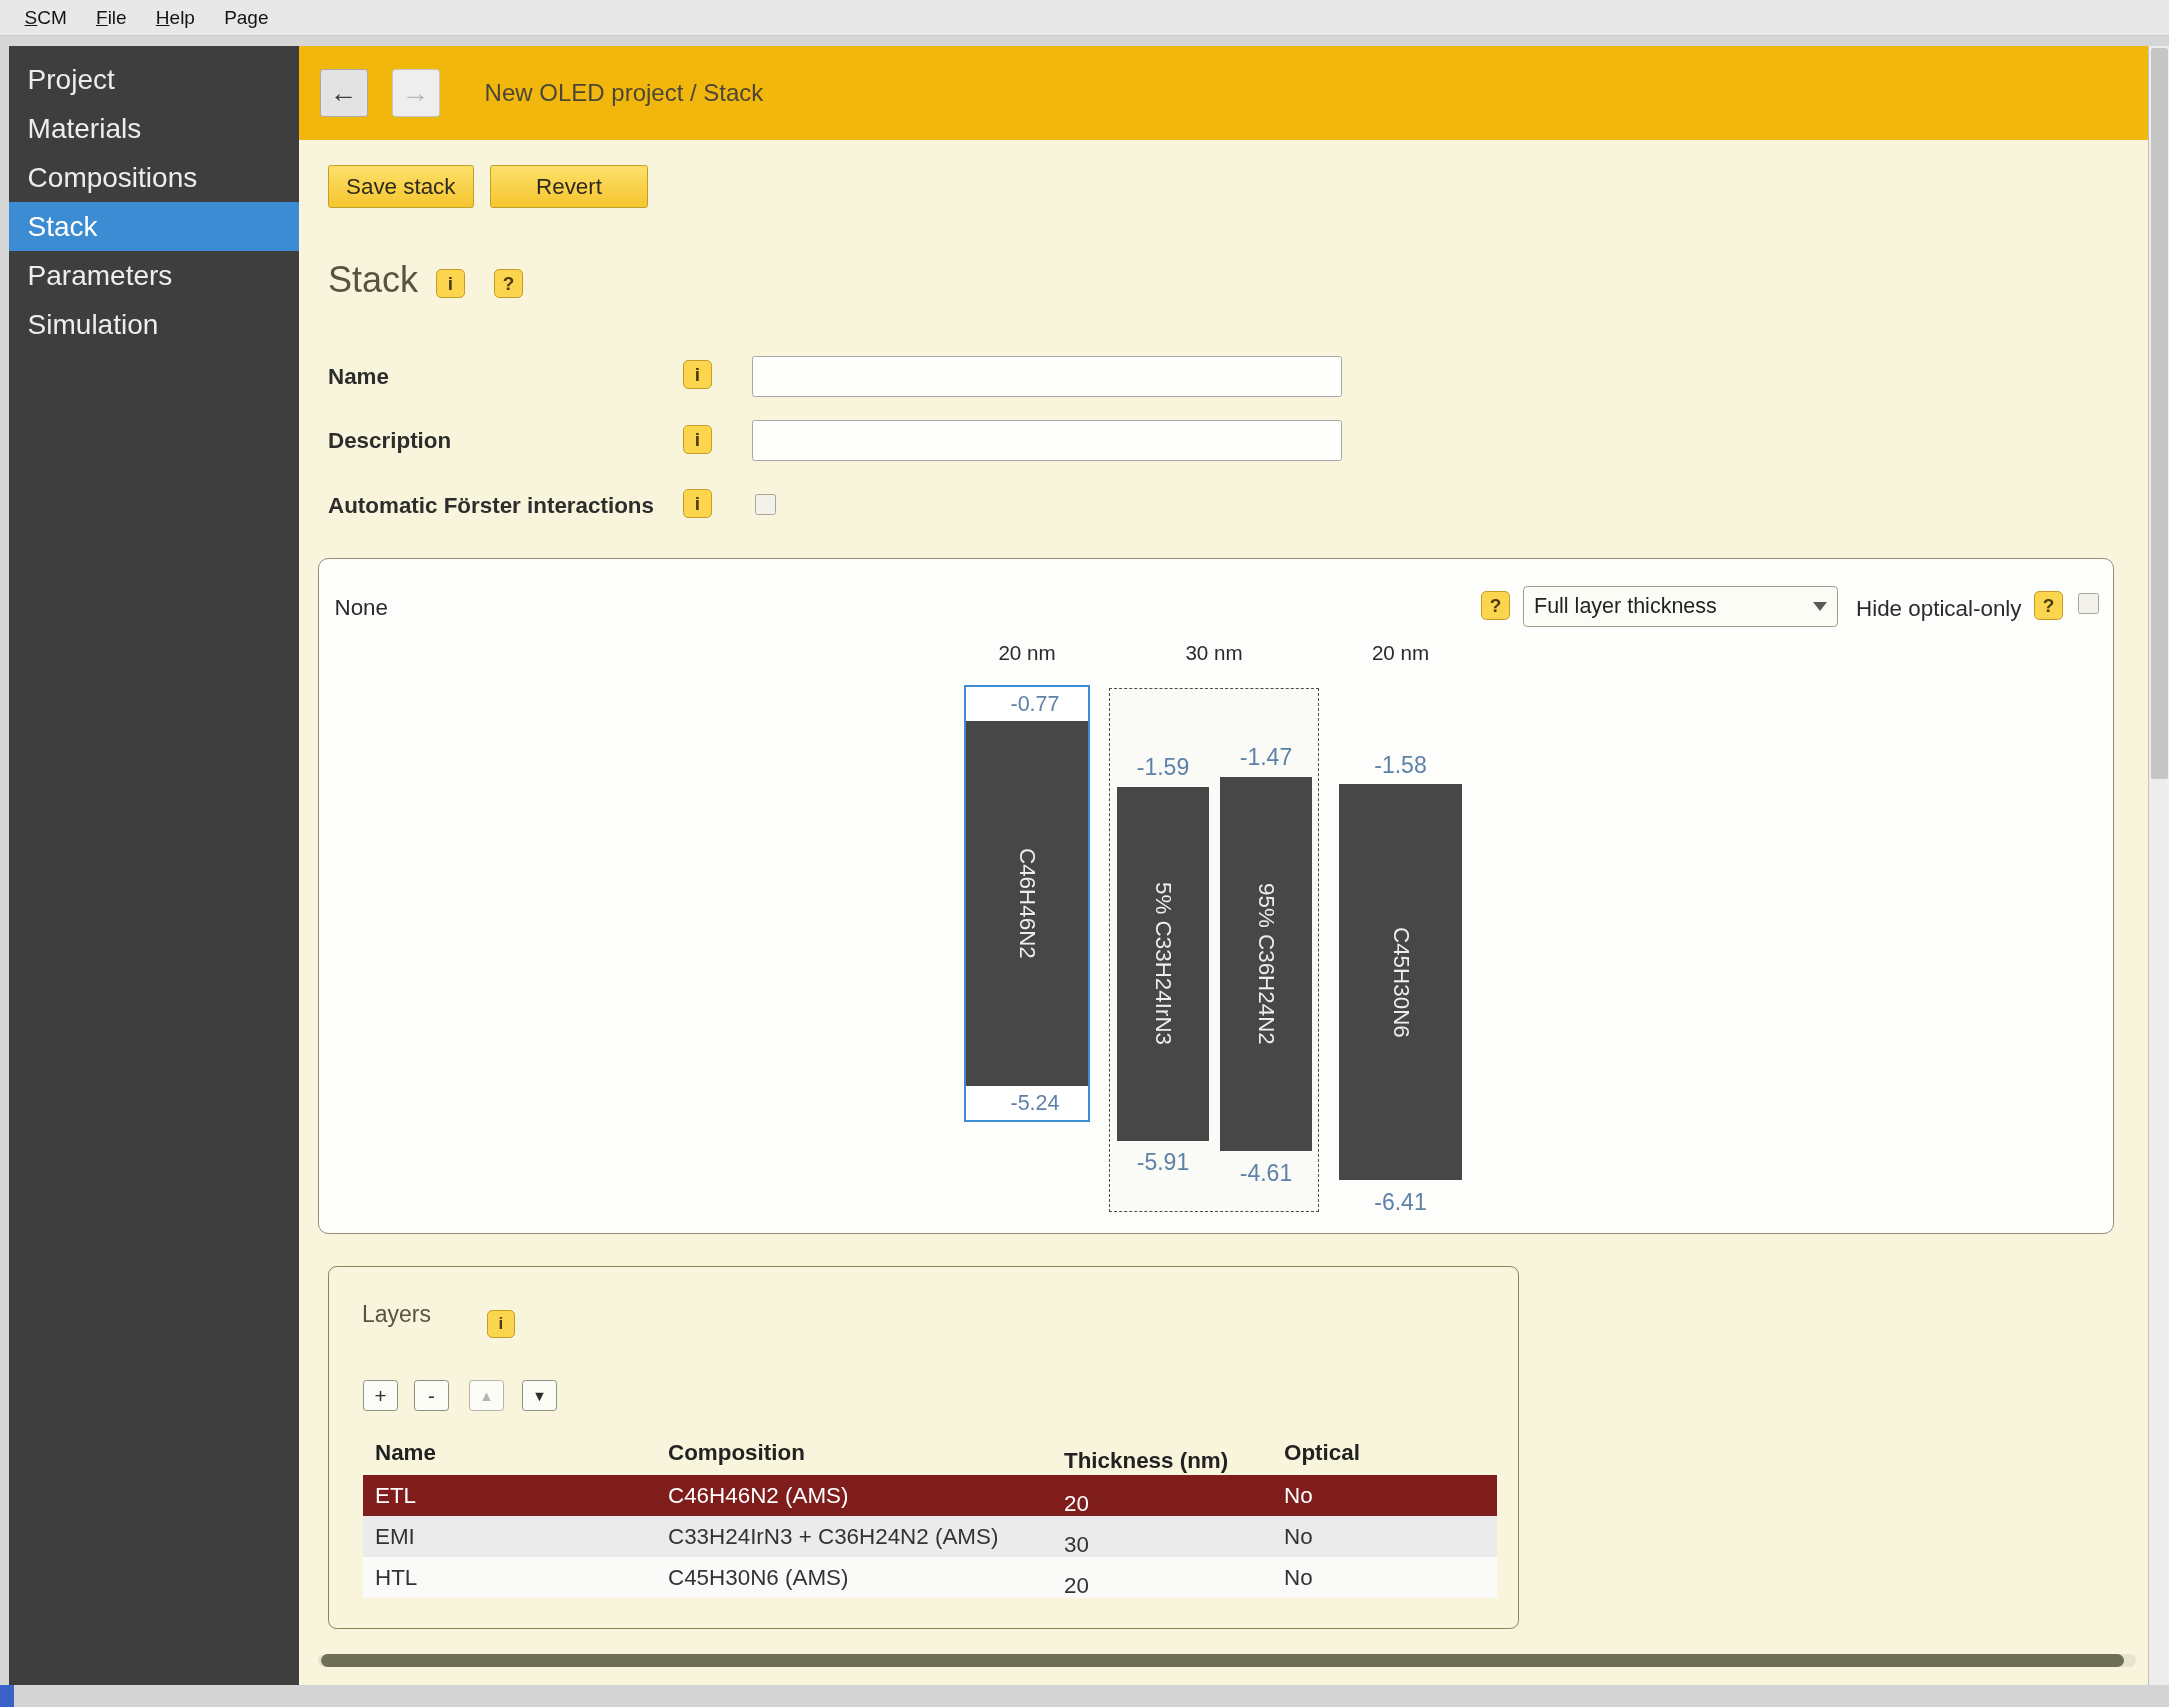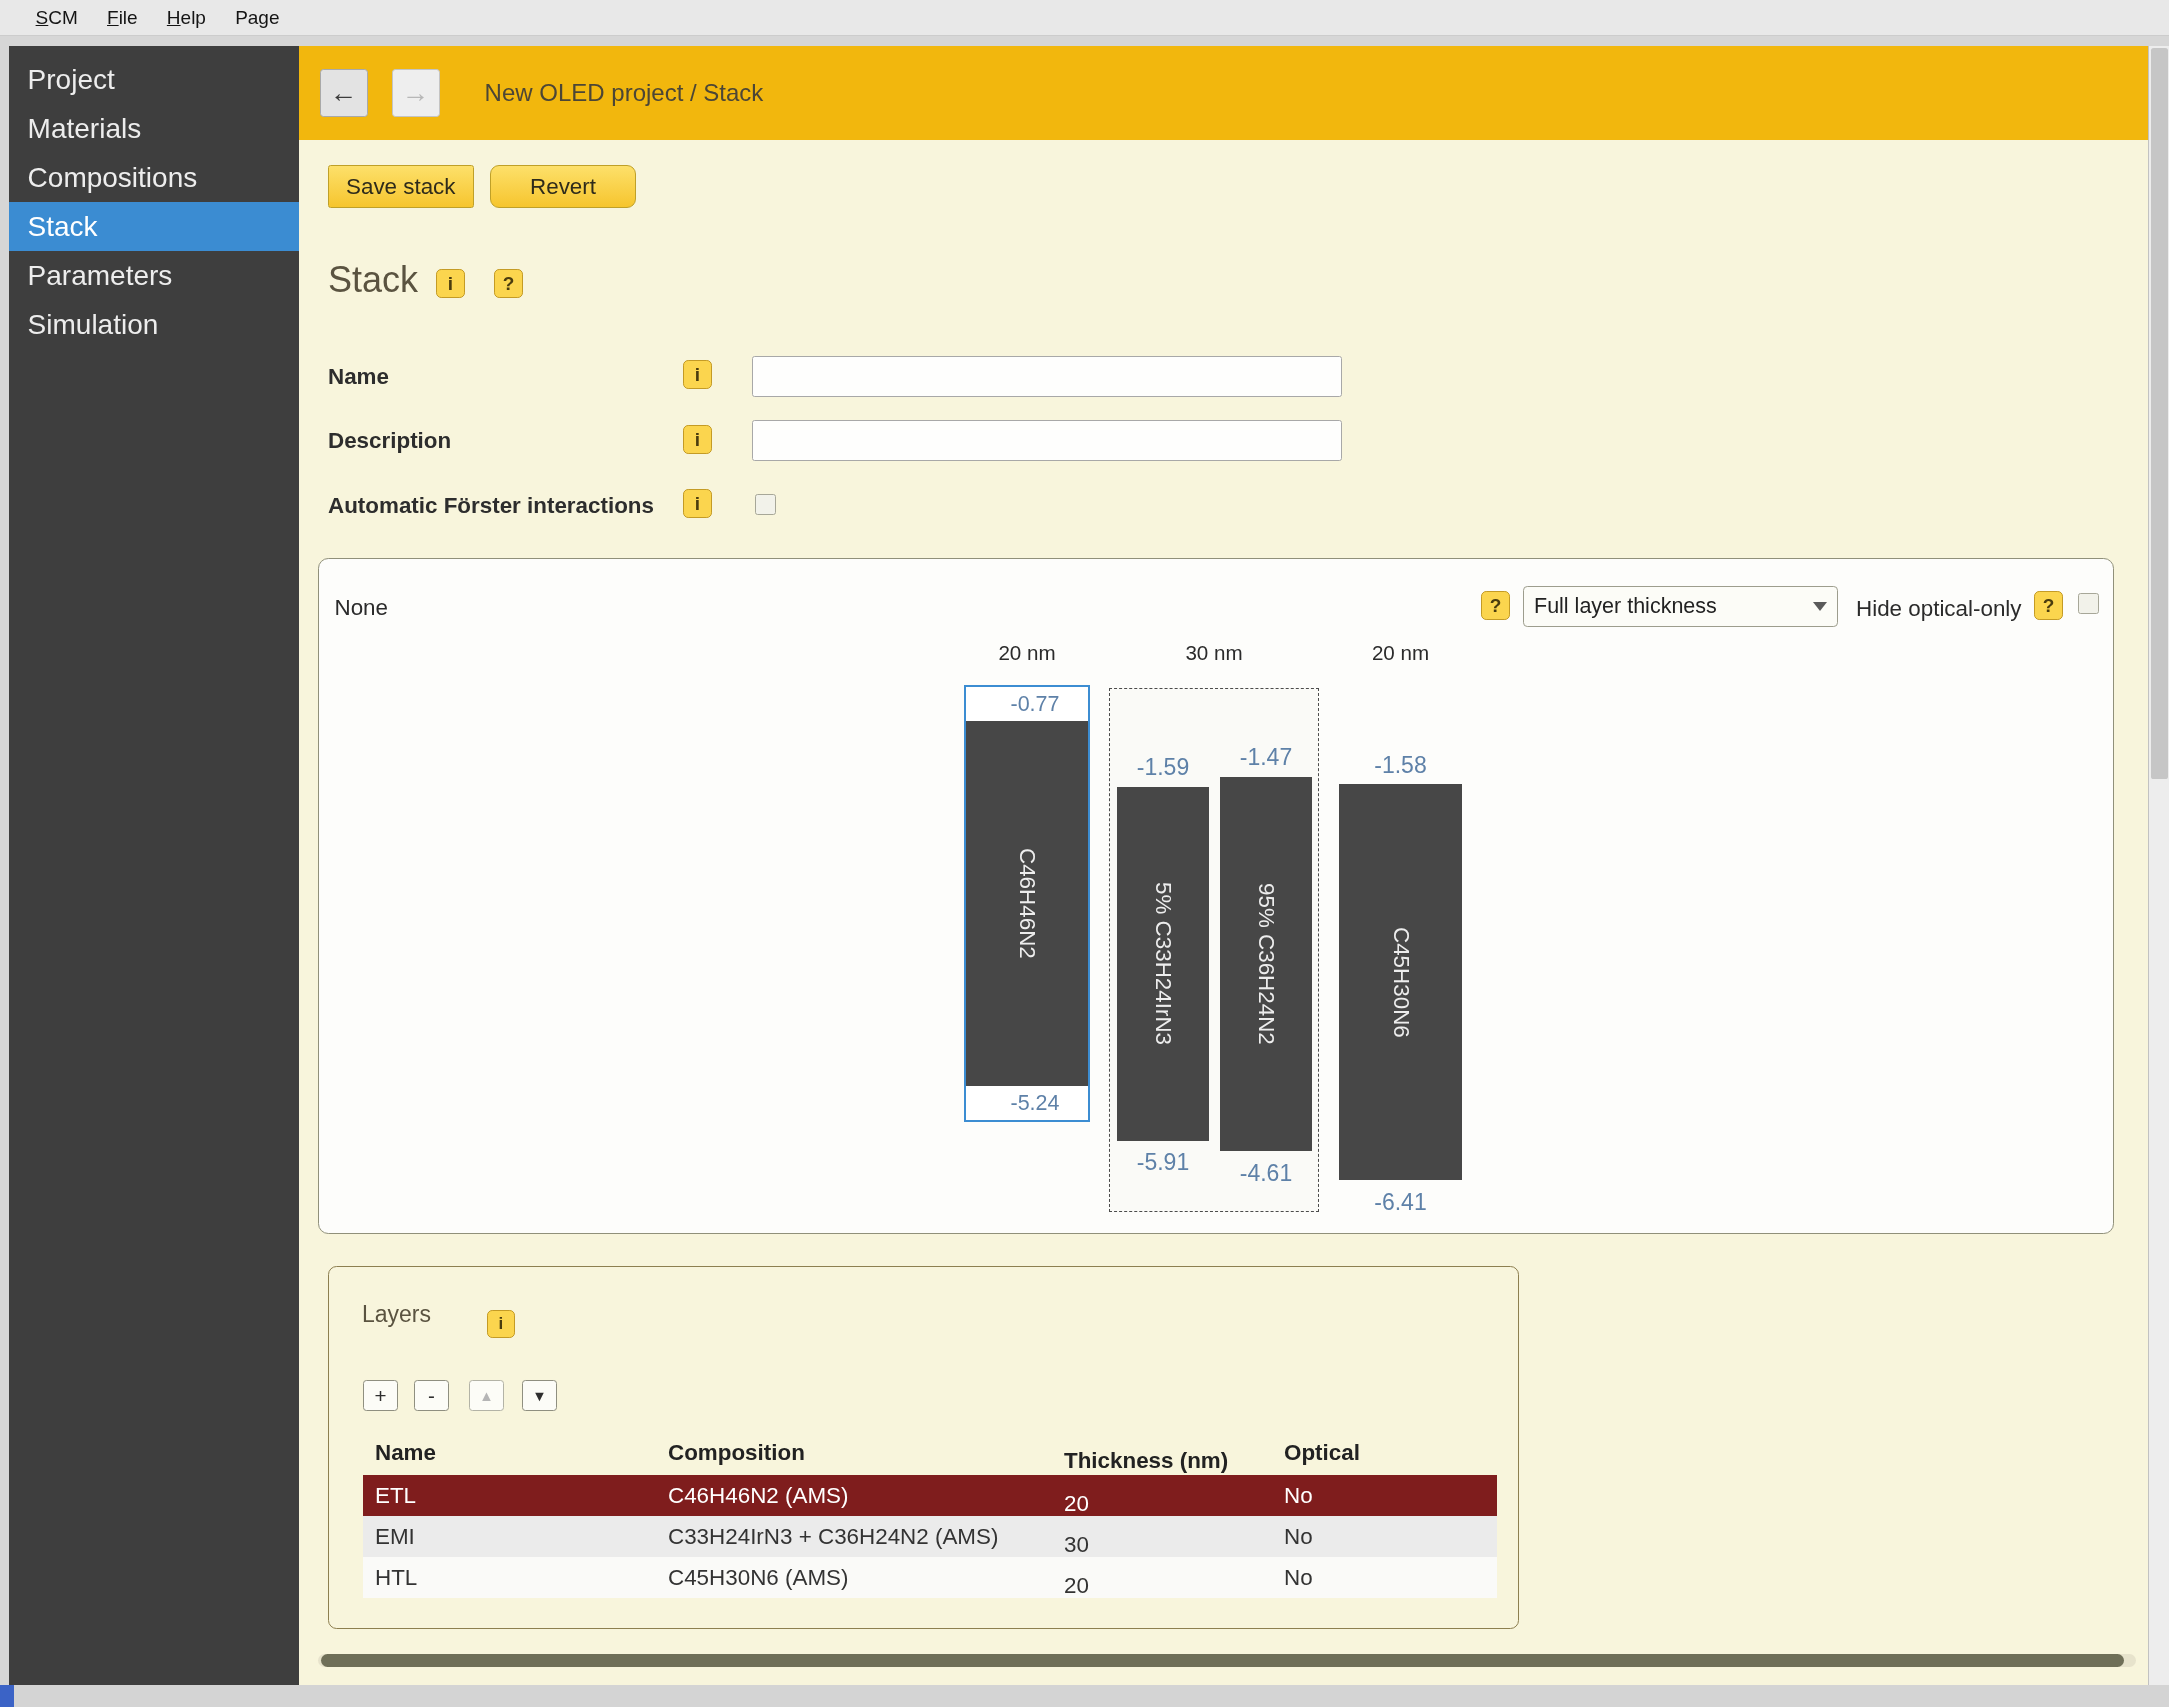--- a/index.html
+++ b/index.html
@@ -9,21 +9,21 @@
     background: #d6d6d6;
     font-family: "Liberation Sans", "DejaVu Sans", sans-serif;
     overflow: hidden;
     color: #222;
   }
 
   
   .menubar {
     position: absolute; top: 0; left: 0; right: 0; height: 36px;
     background: #e8e8e8; border-bottom: 0.9px solid #cccccc;
-    display: flex; align-items: center; padding-left: 21px;
+    display: flex; align-items: center; padding-left: 10px;
     font-size: 19px; color: #141414;
   }
   .menu-item { padding: 0 14.6px; height: 36px; line-height: 36px; cursor: default; }
 
   
   .sidebar {
     position: absolute; left: 8.6px; top: 46px; width: 291px; bottom: 22.4px;
     background: #3e3e3e; padding-top: 8.6px;
   }
   .side-item {
@@ -194,21 +194,21 @@
     </div>
     <div class="nav-btn fwd">
       <span>→</span>
     </div>
     <div class="crumb">New OLED project / Stack</div>
   </div>
 
   <div class="content">
 
     <div class="btn-yellow" style="left:29px; top:25px;">Save stack</div>
-    <div class="btn-yellow" style="left:191px; top:25px; width:146px;border-radius:9px;">Revert</div>
+    <div class="btn-yellow" style="left:191px; top:25px; width:158px;">Revert</div>
 
     <div class="h1" style="left:29px; top:119px;">Stack</div>
     <div class="sq" style="left:137px; top:129px;">i</div>
     <div class="sq" style="left:195px; top:129px;">?</div>
 
     <div class="flabel" style="left:29px; top:224px;">Name</div>
     <div class="sq" style="left:384px; top:220px;">i</div>
     <input class="txt" style="left: 453px; top: 216px;" value="">
 
     <div class="flabel" style="left:29px; top:288px;">Description</div>

